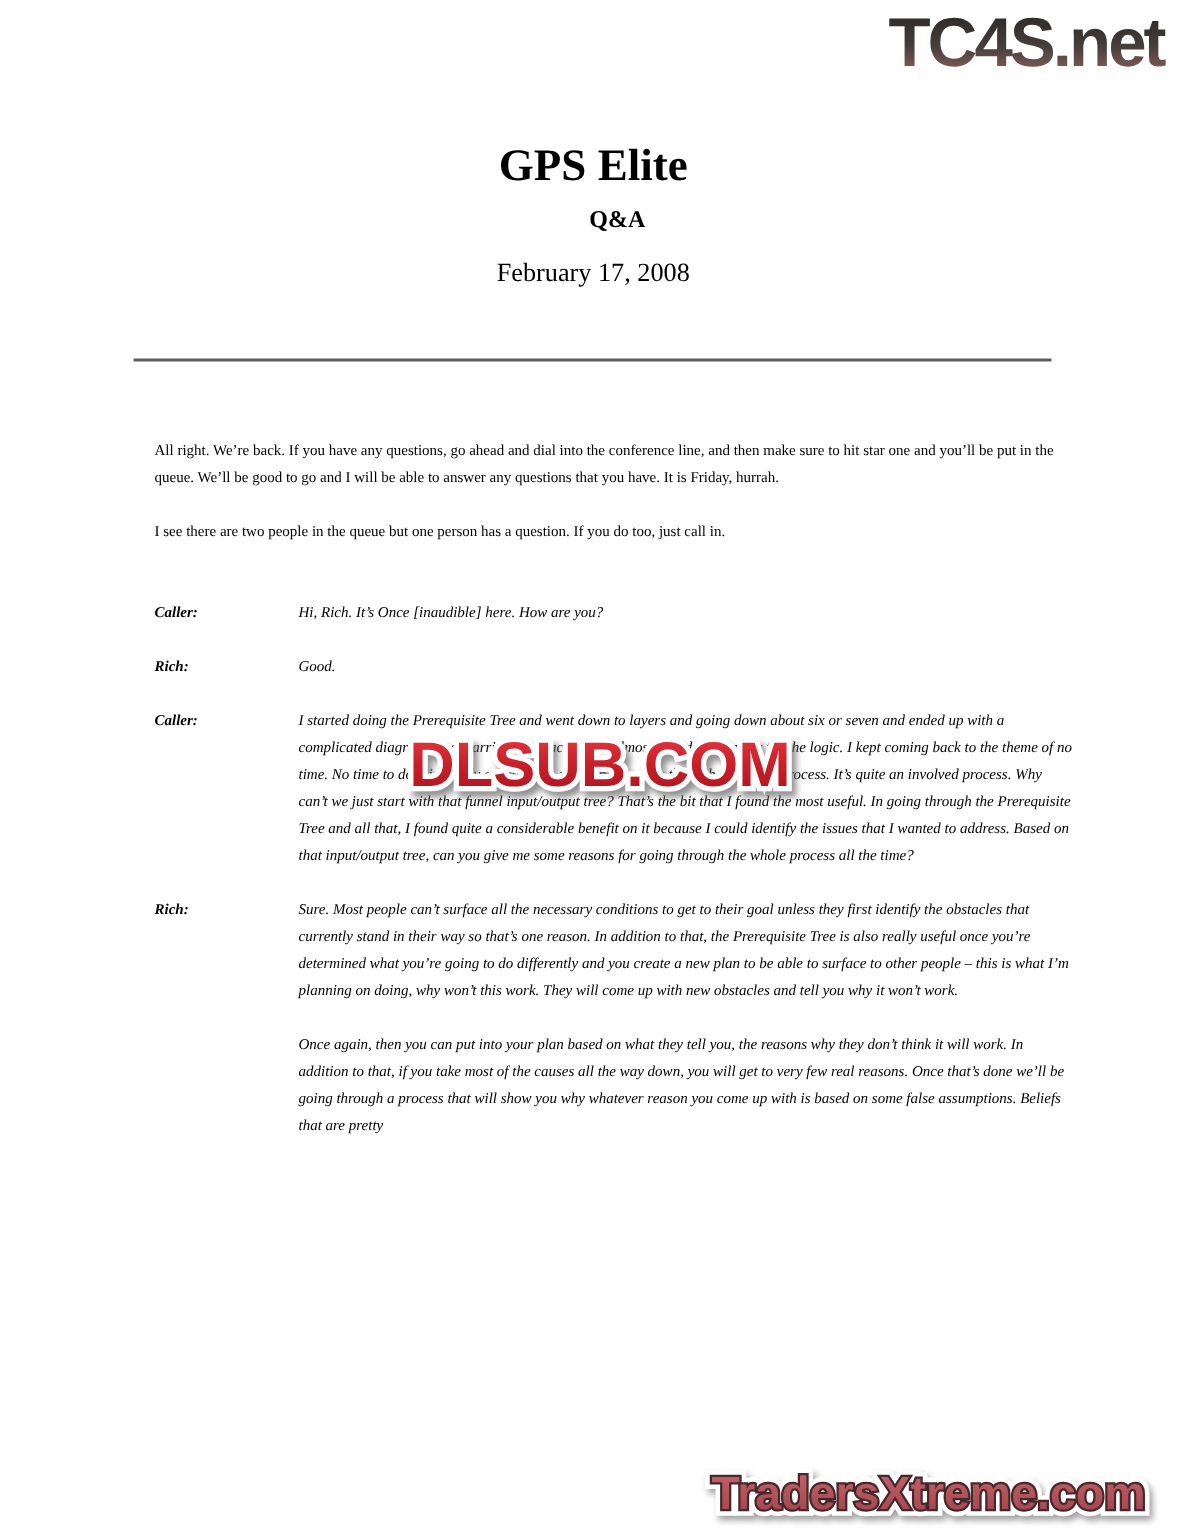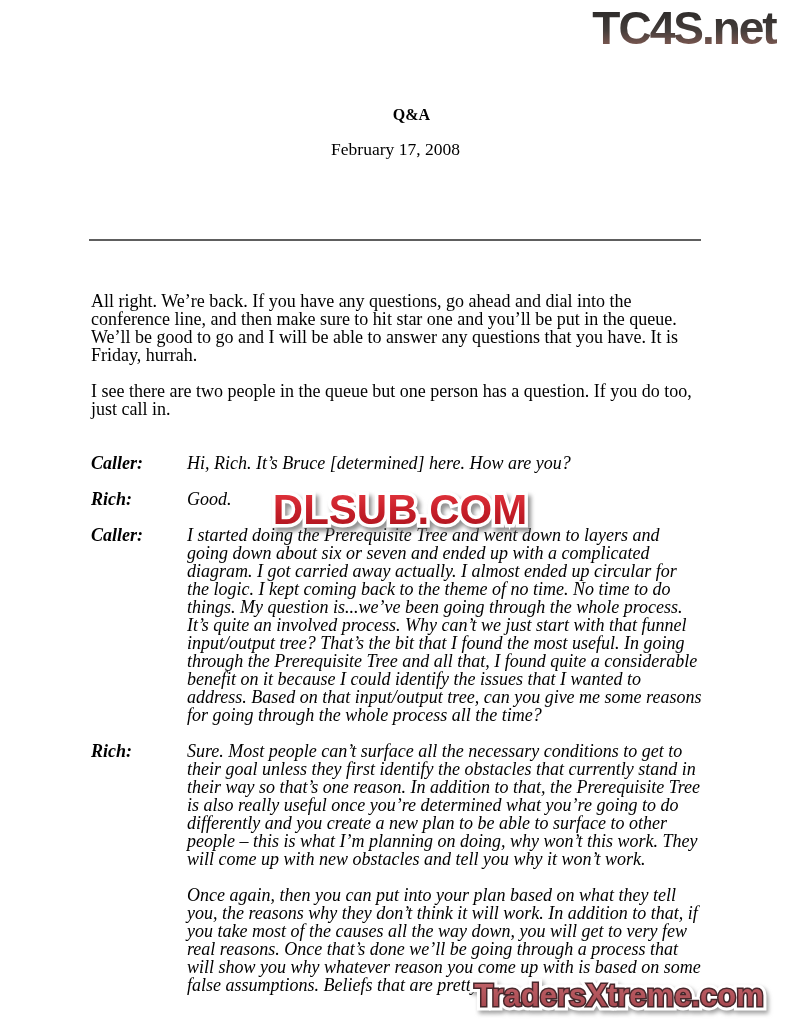--- a/index.html
+++ b/index.html
@@ -16,22 +16,22 @@
   .title-block { position:absolute; top:95px; left:0; width:100%; text-align:center; }
   .doc-title { font-size:30px; font-weight:bold; line-height:32px; margin:0; }
   .doc-subtitle { font-size:16px; font-weight:bold; line-height:26px; margin:7px 0 0 0;padding-left:32px; }
   .doc-date { font-size:17.5px; line-height:20px; margin:11px 0 0 0; font-weight:normal; }
 
   
   .title-rule { position:absolute; top:239px; left:89px; width:612px; height:2px;
     background:#5e5e5e; }
 
   
-  .content { position:absolute; top:292px; left:91px; width:612px;
-    font-size:18px; line-height:18px; }
+  .content { position:absolute; top:292px; left:103px; width:612px;
+    font-size:10px; line-height:18px; }
   .para { margin:0 0 18px 0; }
   .para-gap2 { margin-bottom:36px; }
   .row { display:flex; margin-bottom:18px;font-style:italic; }
   .row .speaker { flex:0 0 96px; width:96px; font-weight:bold; }
   .row .dtext { flex:1; }
 
   
   .watermark { position:absolute; top:480px; left:243px; width:314px; height:60px; }
 
   
@@ -47,33 +47,34 @@
       <linearGradient id="gradLogo" x1="0" y1="0" x2="0" y2="1">
         <stop offset="0" stop-color="#232323"></stop>
         <stop offset="0.55" stop-color="#453e3b"></stop>
         <stop offset="1" stop-color="#9a675e"></stop>
       </linearGradient>
     </defs>
     <text x="102" y="42" text-anchor="middle" font-family="Liberation Sans, sans-serif" font-weight="bold" font-size="46" letter-spacing="-2" fill="url(#gradLogo)">TC4S.net</text>
   </svg>
 
   <div class="title-block">
+    <h1 class="doc-title">GPS Elite</h1>
     <h2 class="doc-subtitle">Q&amp;A</h2>
     <div class="doc-date">February 17, 2008</div>
   </div>
 
   <div class="title-rule"></div>
 
   <div class="content">
     <p class="para">All right. We’re back. If you have any questions, go ahead and dial into the conference line, and then make sure to hit star one and you’ll be put in the queue. We’ll be good to go and I will be able to answer any questions that you have. It is Friday, hurrah.</p>
     <p class="para para-gap2">I see there are two people in the queue but one person has a question. If you do too, just call in.</p>
 
     <div class="row">
       <div class="speaker">Caller:</div>
-      <div class="dtext">Hi, Rich. It’s Bruce [determined] here. How are you?</div>
+      <div class="dtext">Hi, Rich. It’s Once [inaudible] here. How are you?</div>
     </div>
     <div class="row">
       <div class="speaker">Rich:</div>
       <div class="dtext">Good.</div>
     </div>
     <div class="row">
       <div class="speaker">Caller:</div>
       <div class="dtext">I started doing the Prerequisite Tree and went down to layers and going down about six or seven and ended up with a complicated diagram. I got carried away actually. I almost ended up circular for the logic. I kept coming back to the theme of no time. No time to do things. My question is...we’ve been going through the whole process. It’s quite an involved process. Why can’t we just start with that funnel input/output tree? That’s the bit that I found the most useful. In going through the Prerequisite Tree and all that, I found quite a considerable benefit on it because I could identify the issues that I wanted to address. Based on that input/output tree, can you give me some reasons for going through the whole process all the time?</div>
     </div>
     <div class="row">

